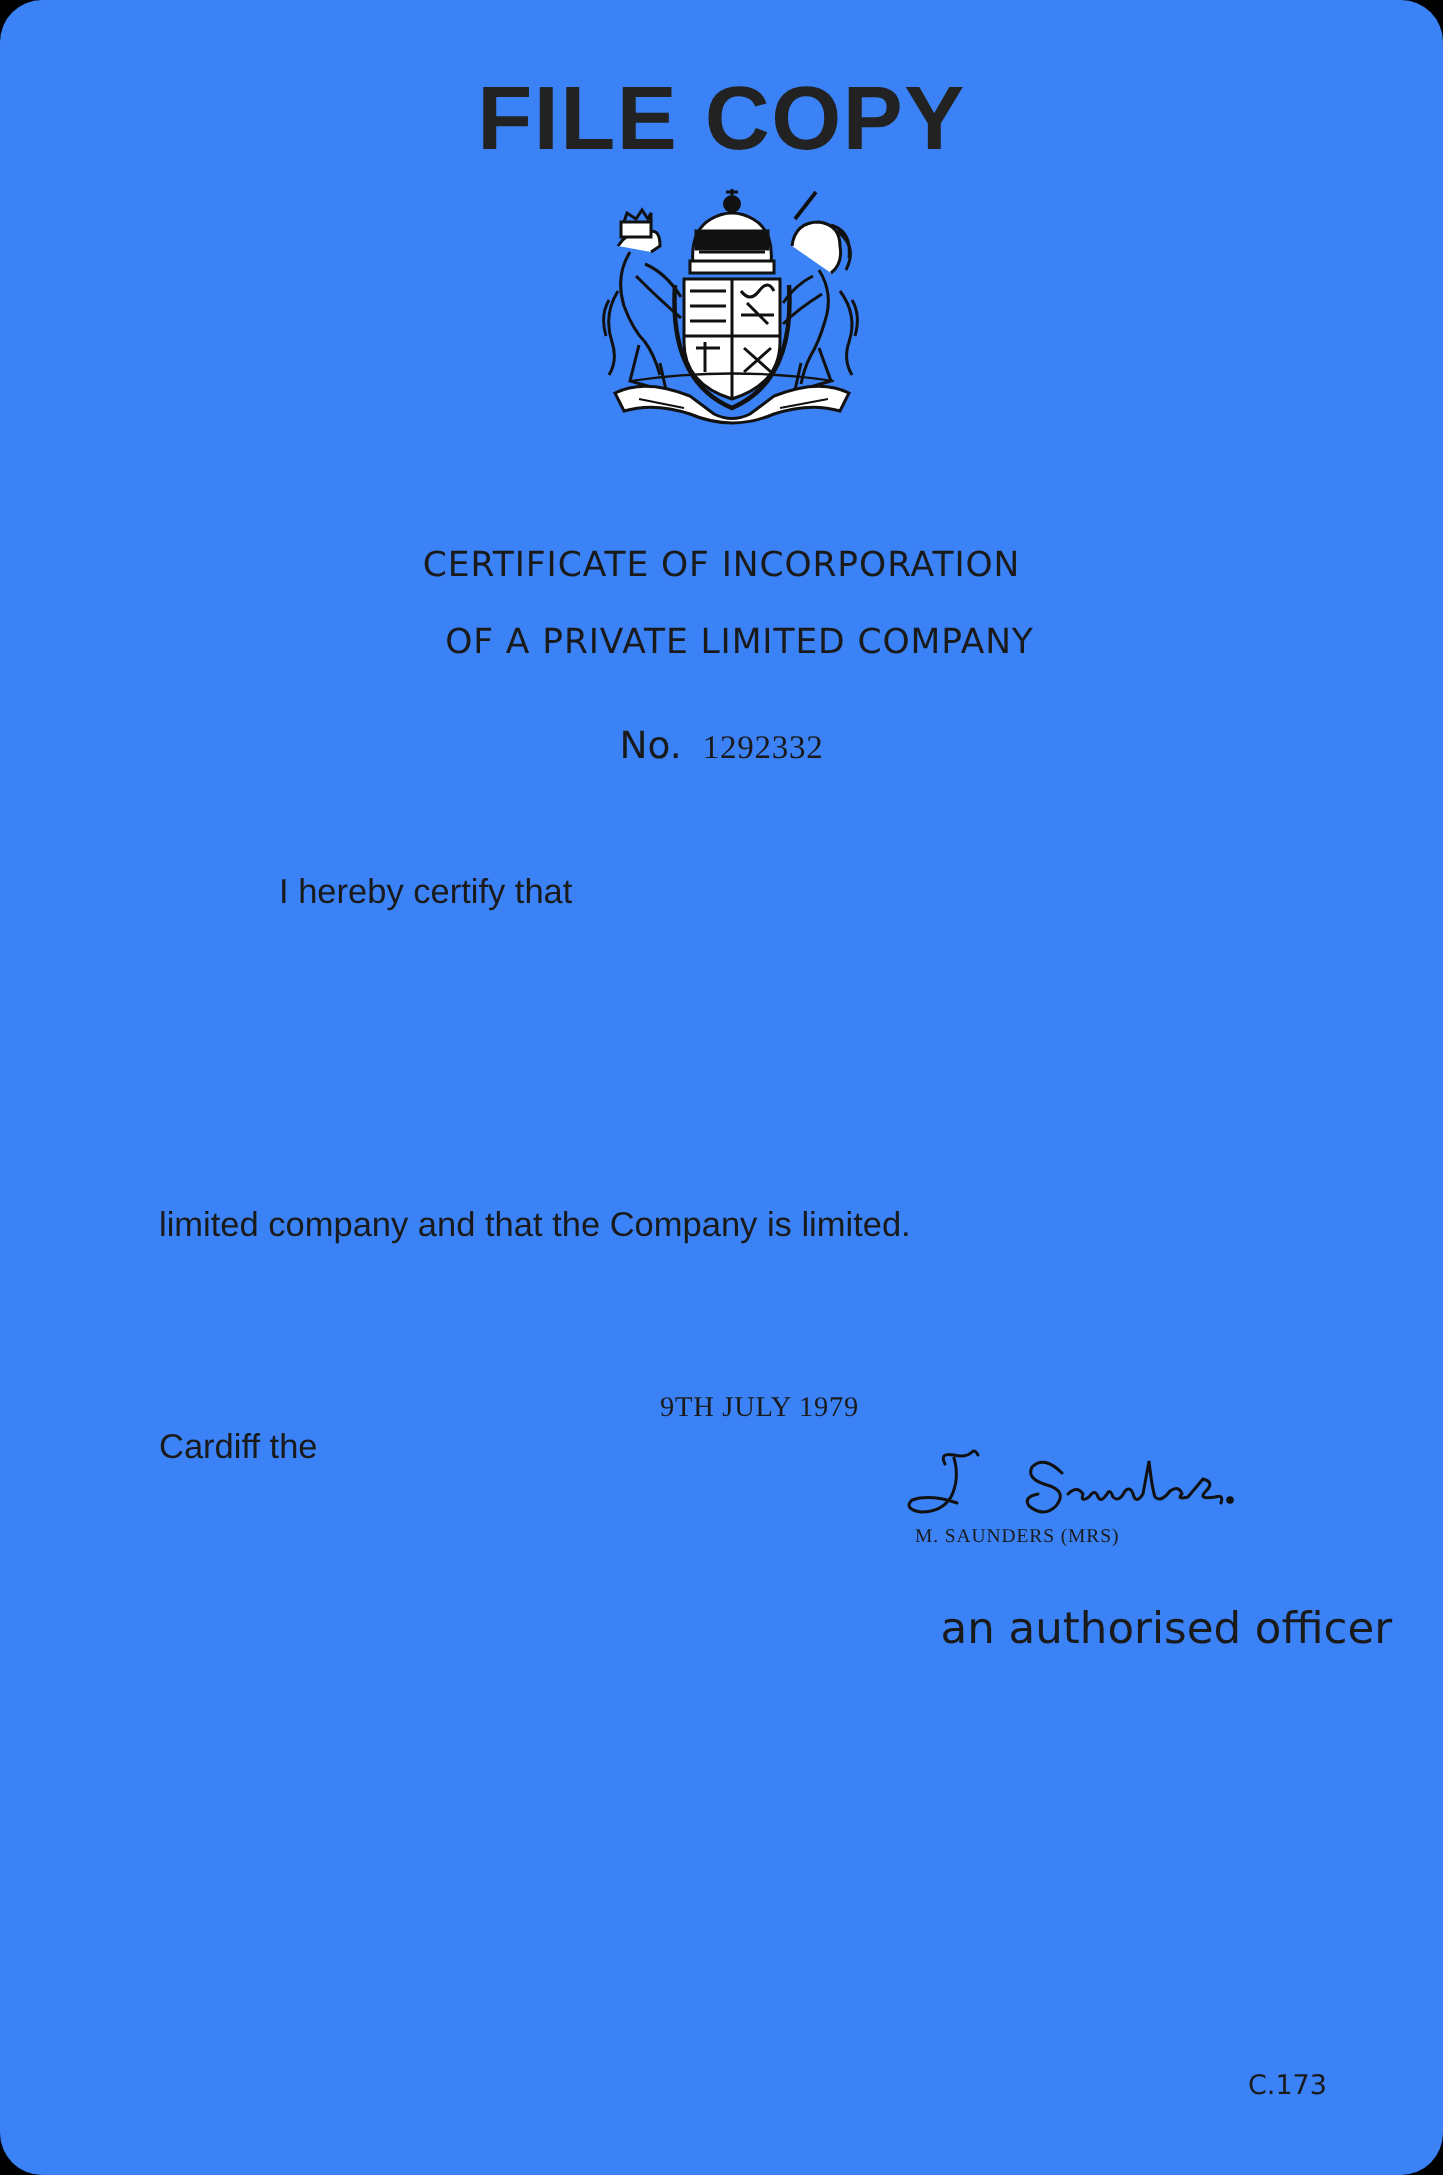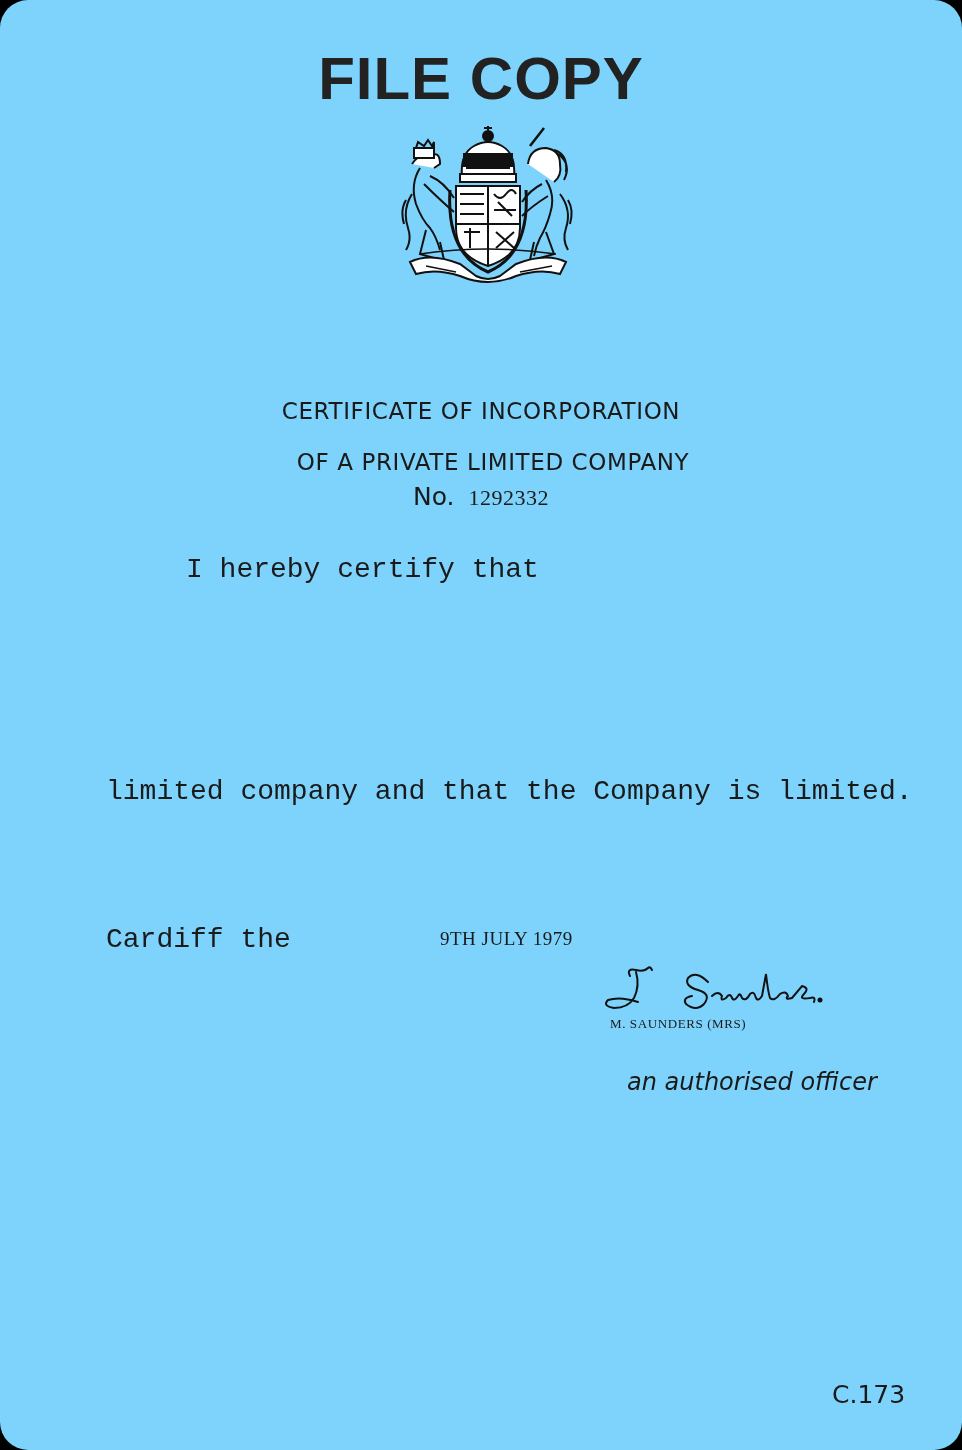--- a/index.html
+++ b/index.html
@@ -1,57 +1,57 @@
 <!DOCTYPE html>
 <html><head>
   <meta charset="utf-8">
   <style>
     html, body { margin: 0; padding: 0; background: #000; }
     body { width: 962px; height: 1450px; overflow: hidden; }
     .page {
       position: relative;
       width: 962px; height: 1450px;
-      background: #7dd3fc;
+      background: #3b82f6;
       border-radius: 28px;
       overflow: hidden;
       color: #1a1a1a;
     }
     .abs { position: absolute; white-space: nowrap; }
 
     .file-copy {
       left: 0; width: 962px; top: 44px; text-align: center;
       font-family: "Liberation Sans", "DejaVu Sans", sans-serif;
       font-weight: bold; font-size: 60px; letter-spacing: 1px; color: #222;
     }
     .crest { left: 400px; top: 124px; width: 176px; height: 160px; }
 
     .title1, .title2 {
       left: 0; width: 962px; text-align: center;
-      font-family: "DejaVu Sans", sans-serif; font-size: 23px; letter-spacing: 0.6px; margin-top: 34px;
+      font-family: "DejaVu Sans", sans-serif; font-size: 23px; letter-spacing: 0.6px;
     }
     .title1 { top: 364px; }
     .title2 { top: 415px; padding-left: 12px; }
 
     .number-row { left: 0; width: 962px; top: 482px; text-align: center; }
     .number-label { font-family: "DejaVu Sans", sans-serif; font-size: 25px; }
     .number-value { font-family: "Liberation Serif", serif; font-size: 22px; margin-left: 14px; letter-spacing: 0.5px; }
 
-    .body-text { font-family: Liberation Mono, monospace; font-size: 28px; color: #1a1a1a; }
+    .body-text { font-family: Liberation Sans, sans-serif; font-size: 23px; color: #1a1a1a; margin-top: 27px; }
     .certify { left: 186px; top: 554px; }
     .company { left: 278px; top: 624px; font-family: "Liberation Serif", serif; font-size: 22px; letter-spacing: 1px; }
     .para1 { left: 106px; top: 721px; }
     .para2 { left: 106px; top: 776px; }
     .para3 { left: 106px; top: 872px; }
     .cardiff { left: 106px; top: 924px; }
     .date { left: 440px; top: 928px; font-family: "Liberation Serif", serif; font-size: 19px; letter-spacing: 0.5px; }
 
     .signature { left: 600px; top: 962px; width: 240px; height: 56px; }
     .signer { left: 610px; top: 1016px; font-family: "Liberation Serif", serif; font-size: 13px; letter-spacing: 0.6px; }
-    .officer { left: 627px; top: 1068px; font-family: "DejaVu Sans", sans-serif; font-size: 24px; font-style: italic; }
-    .form-code { left: 832px; top: 1380px; font-family: "DejaVu Sans", sans-serif; font-size: 25px; }
+    .officer { left: 627px; top: 1068px; font-family: "DejaVu Sans", sans-serif; font-size: 29px; }
+    .form-code { left: 832px; top: 1380px; font-family: "DejaVu Sans", sans-serif; font-size: 18px; }
   </style>
 </head>
 <body>
 
 <div class="page">
 
   <div class="abs file-copy">FILE COPY</div>
 
   <svg class="abs crest" viewBox="0 0 176 160">
     <g fill="none" stroke="#111" stroke-width="2">

